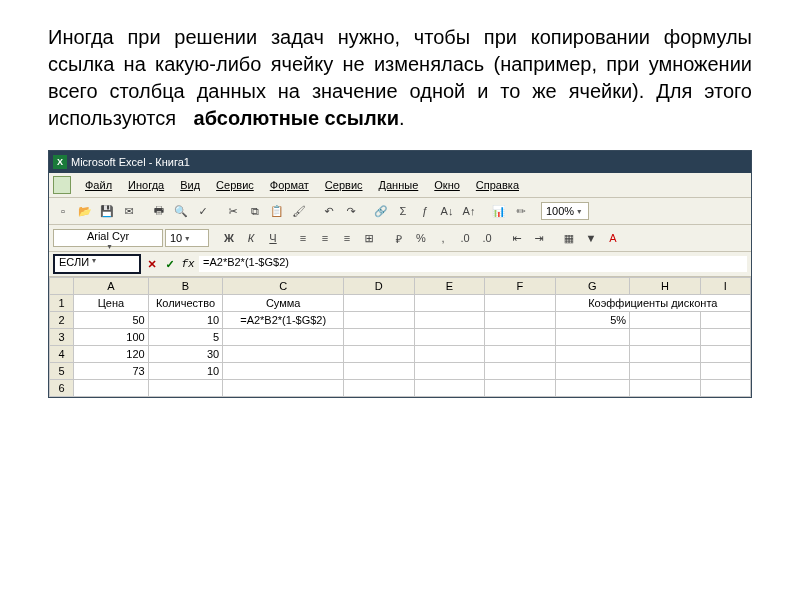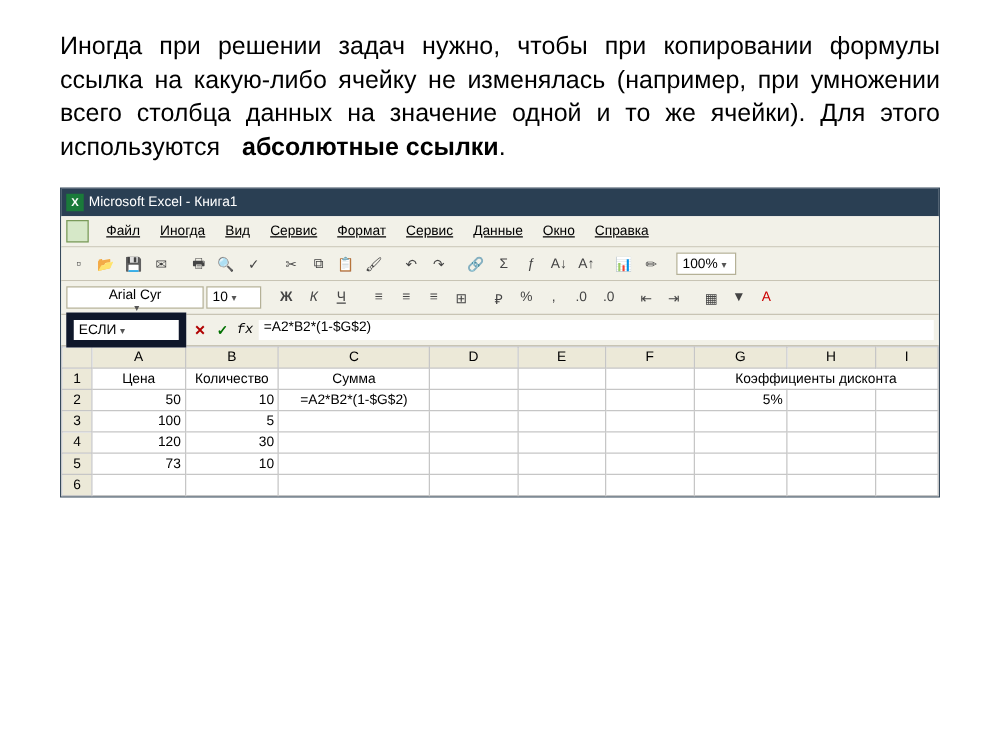--- a/index.html
+++ b/index.html
@@ -93,24 +93,24 @@
   .formulabar {
     background: #f2f1e8;
     display: flex;
     align-items: center;
     padding: 2px 4px;
     gap: 4px;
     border-bottom: 1px solid #c8c4b4;
     height: 20px;
   }
   .namebox {
-    border: 6px solid #0f172a;
+    border: 2px solid #0f172a;
     background: #fff;
     width: 76px; height: 16px;
-    display: inline-flex; align-items: center;
+    display: inline-flex; 
     padding: 0 4px;
   }
   .fx-btn { width: 14px; text-align: center; font-size: 11px; }
   .fx-cancel { color: #b00000; font-weight: bold; }
   .fx-ok { color: #007000; font-weight: bold; }
   .fx-fx { font-style: italic; font-family: Liberation Mono, monospace; }
   .formula-input {
     border: none;
     background: #fff;
     flex: 1;

